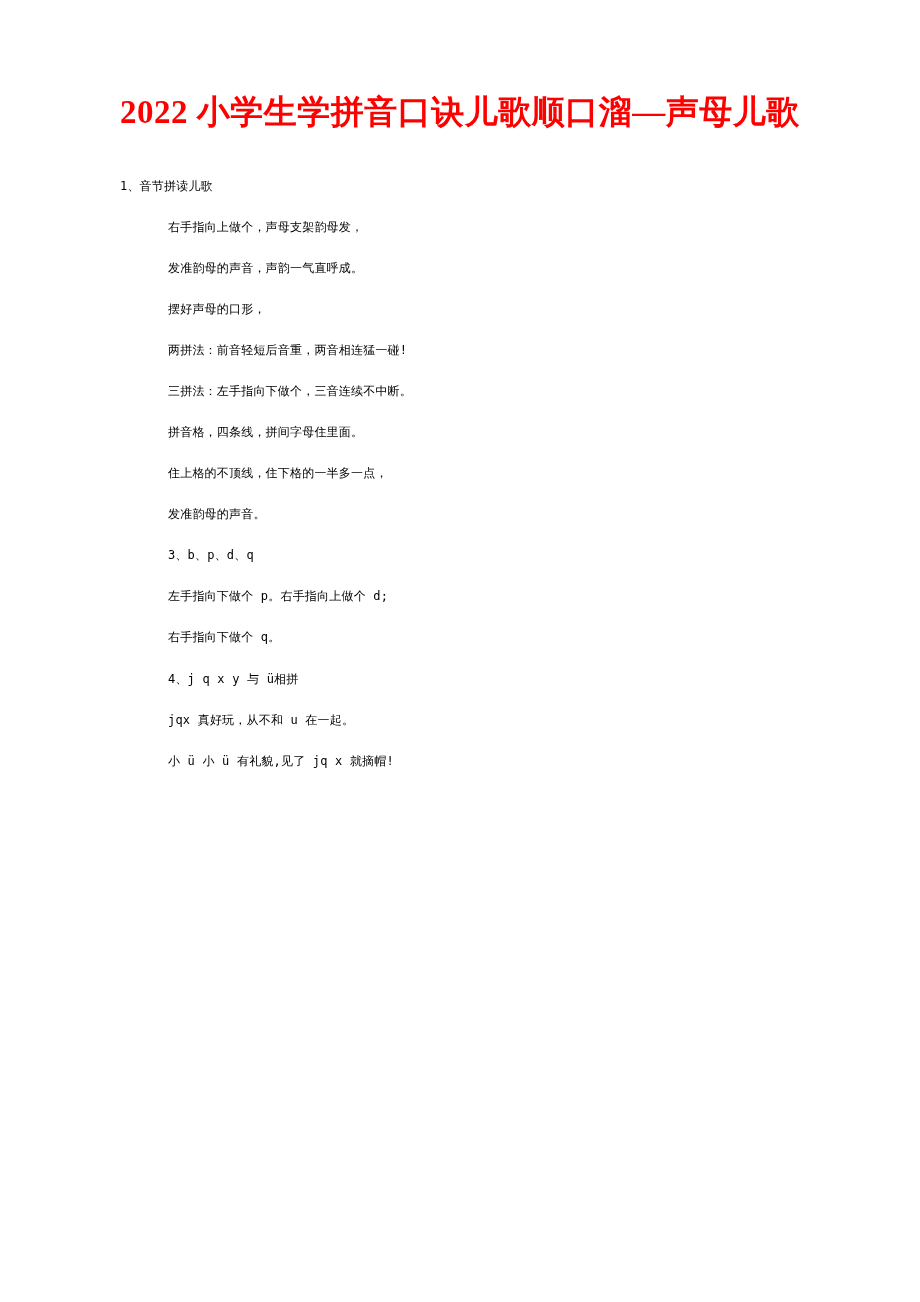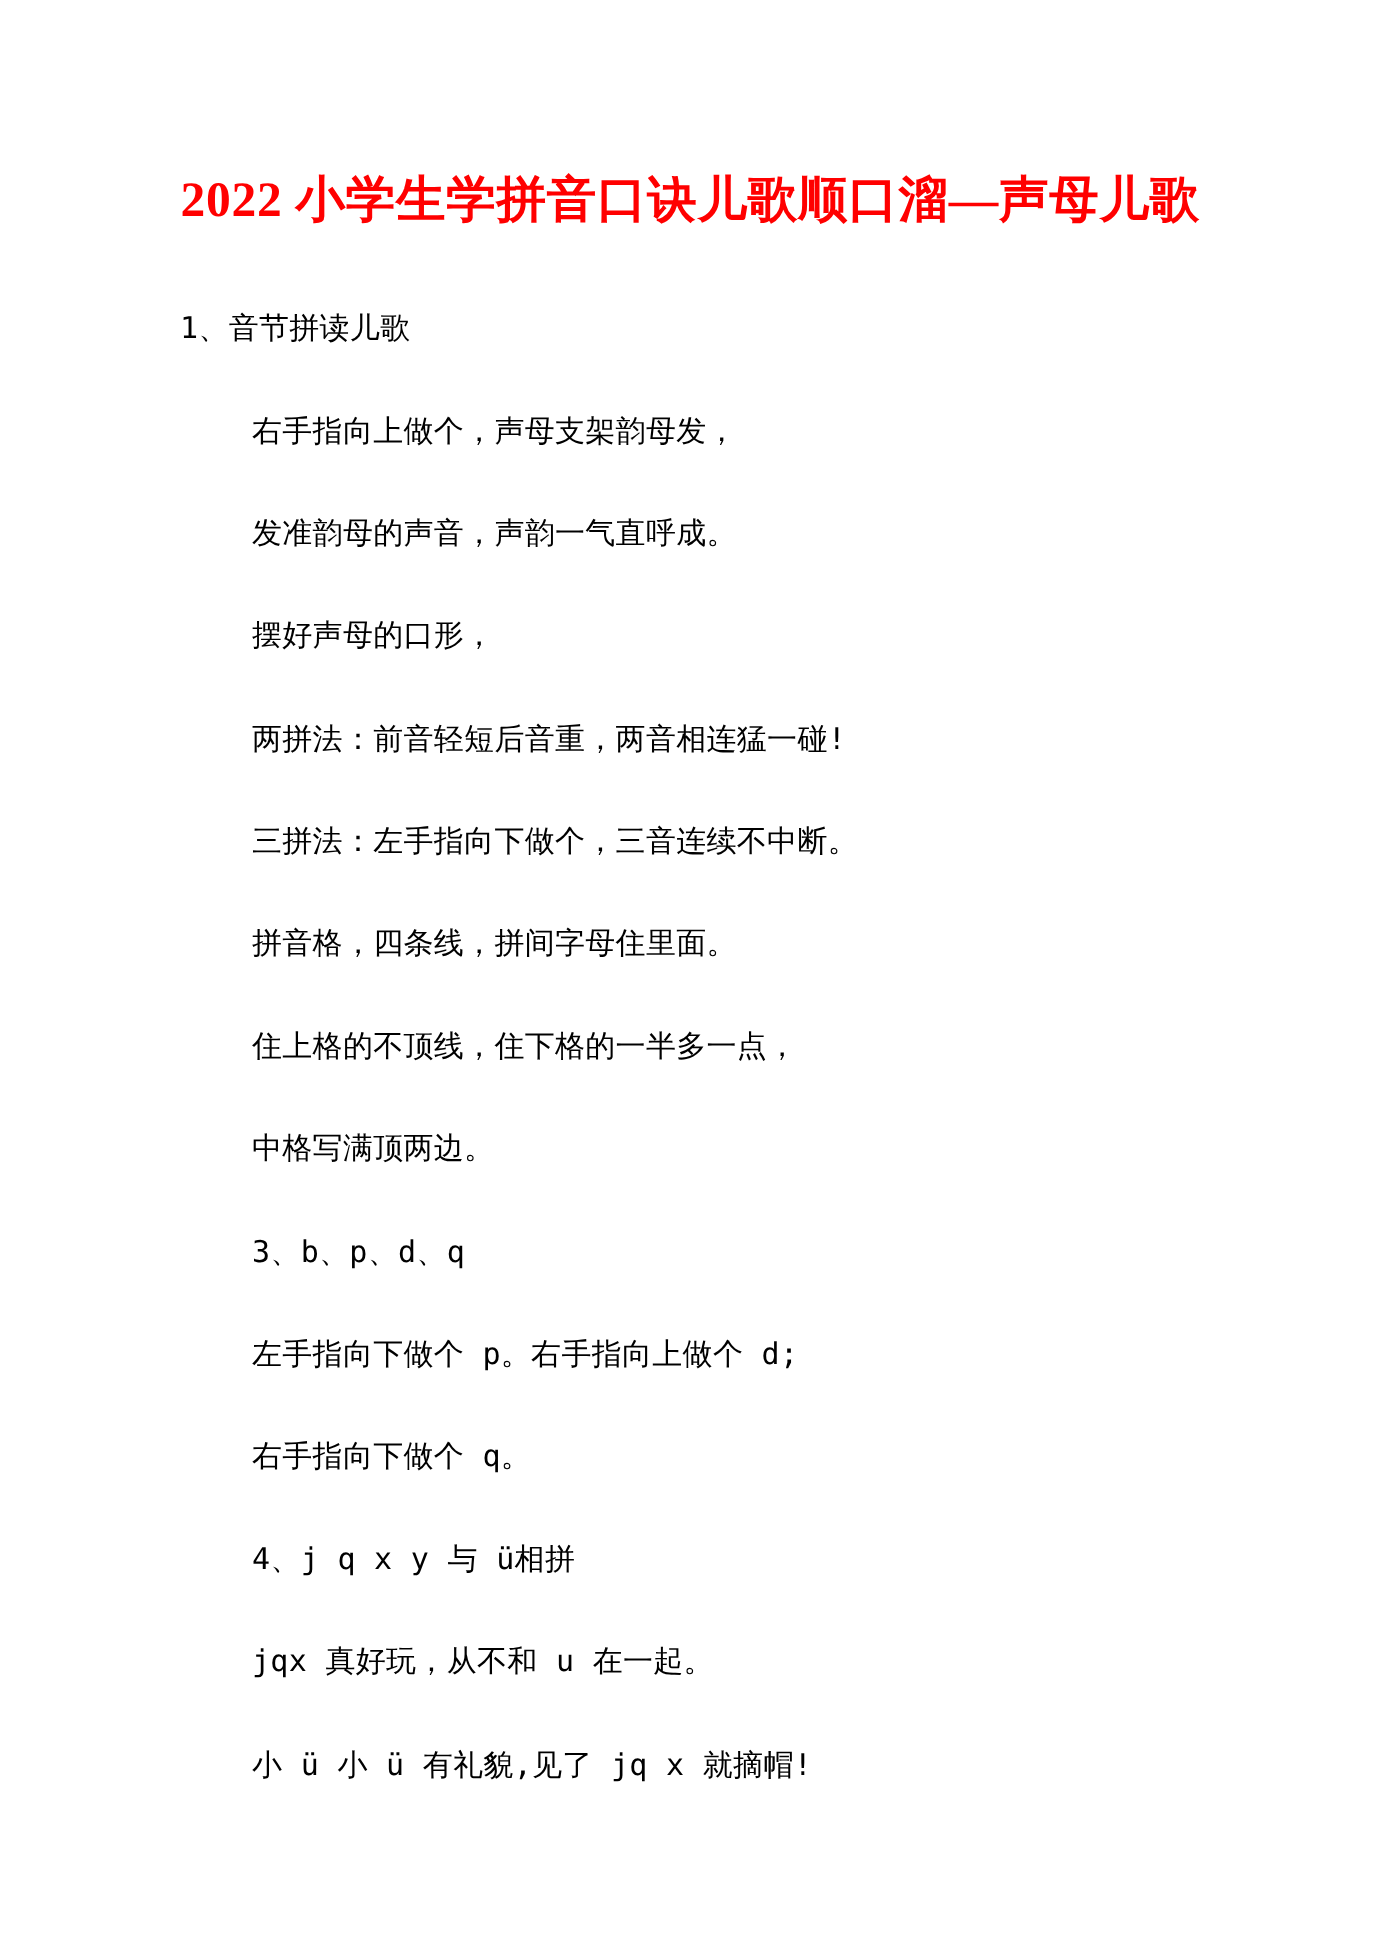--- a/index.html
+++ b/index.html
@@ -16,35 +16,35 @@
   }
   .page {
     position: relative;
     width: 920px;
     height: 1302px;
     box-sizing: border-box;
     padding: 0 120px;
   }
   .doc-title {
     margin: 0;
-    padding-top: 109px;
-    text-align: right;
+    padding-top: 87px;
+    text-align: left;
     color: #ff0000;
     font-family: "Liberation Serif", "DejaVu Serif", serif;
     font-size: 33px;
     font-weight: bold;
     line-height: 1.55;
     letter-spacing: 0.5px;
   }
   .body-block {
     margin-top: 34px;
   }
   .para {
     font-family: "DejaVu Sans Mono", "Liberation Mono", monospace;
-    font-size: 20px;
+    font-size: 12px;
     line-height: 2.42;
     color: #000000;
     white-space: pre-wrap;
     letter-spacing: 0.2px;
   }
   .lvl0 { margin-left: 0px; }
   .lvl1 { margin-left: 48px; }
   .lvl2 { margin-left: 48px; }
 </style>
 </head>
@@ -54,21 +54,21 @@
   <h1 class="doc-title">2022 小学生学拼音口诀儿歌顺口溜—声母儿歌</h1>
   <div class="body-block">
     <p class="para lvl0">1、音节拼读儿歌</p>
     <p class="para lvl1">右手指向上做个，声母支架韵母发，</p>
     <p class="para lvl1">发准韵母的声音，声韵一气直呼成。</p>
     <p class="para lvl1">摆好声母的口形，</p>
     <p class="para lvl1">两拼法：前音轻短后音重，两音相连猛一碰!</p>
     <p class="para lvl1">三拼法：左手指向下做个，三音连续不中断。</p>
     <p class="para lvl1">拼音格，四条线，拼间字母住里面。</p>
     <p class="para lvl1">住上格的不顶线，住下格的一半多一点，</p>
-    <p class="para lvl1">中格写满顶两边。</p>
+    <p class="para lvl1">发准韵母的声音。</p>
     <p class="para lvl2">3、b、p、d、q</p>
     <p class="para lvl1">左手指向下做个 p。右手指向上做个 d;</p>
     <p class="para lvl1">右手指向下做个 q。</p>
     <p class="para lvl2">4、j q x y 与 ü相拼</p>
     <p class="para lvl1">jqx 真好玩，从不和 u 在一起。</p>
     <p class="para lvl1">小 ü 小 ü 有礼貌,见了 jq x 就摘帽!</p>
   </div>
 </div>
 
 </body></html>

